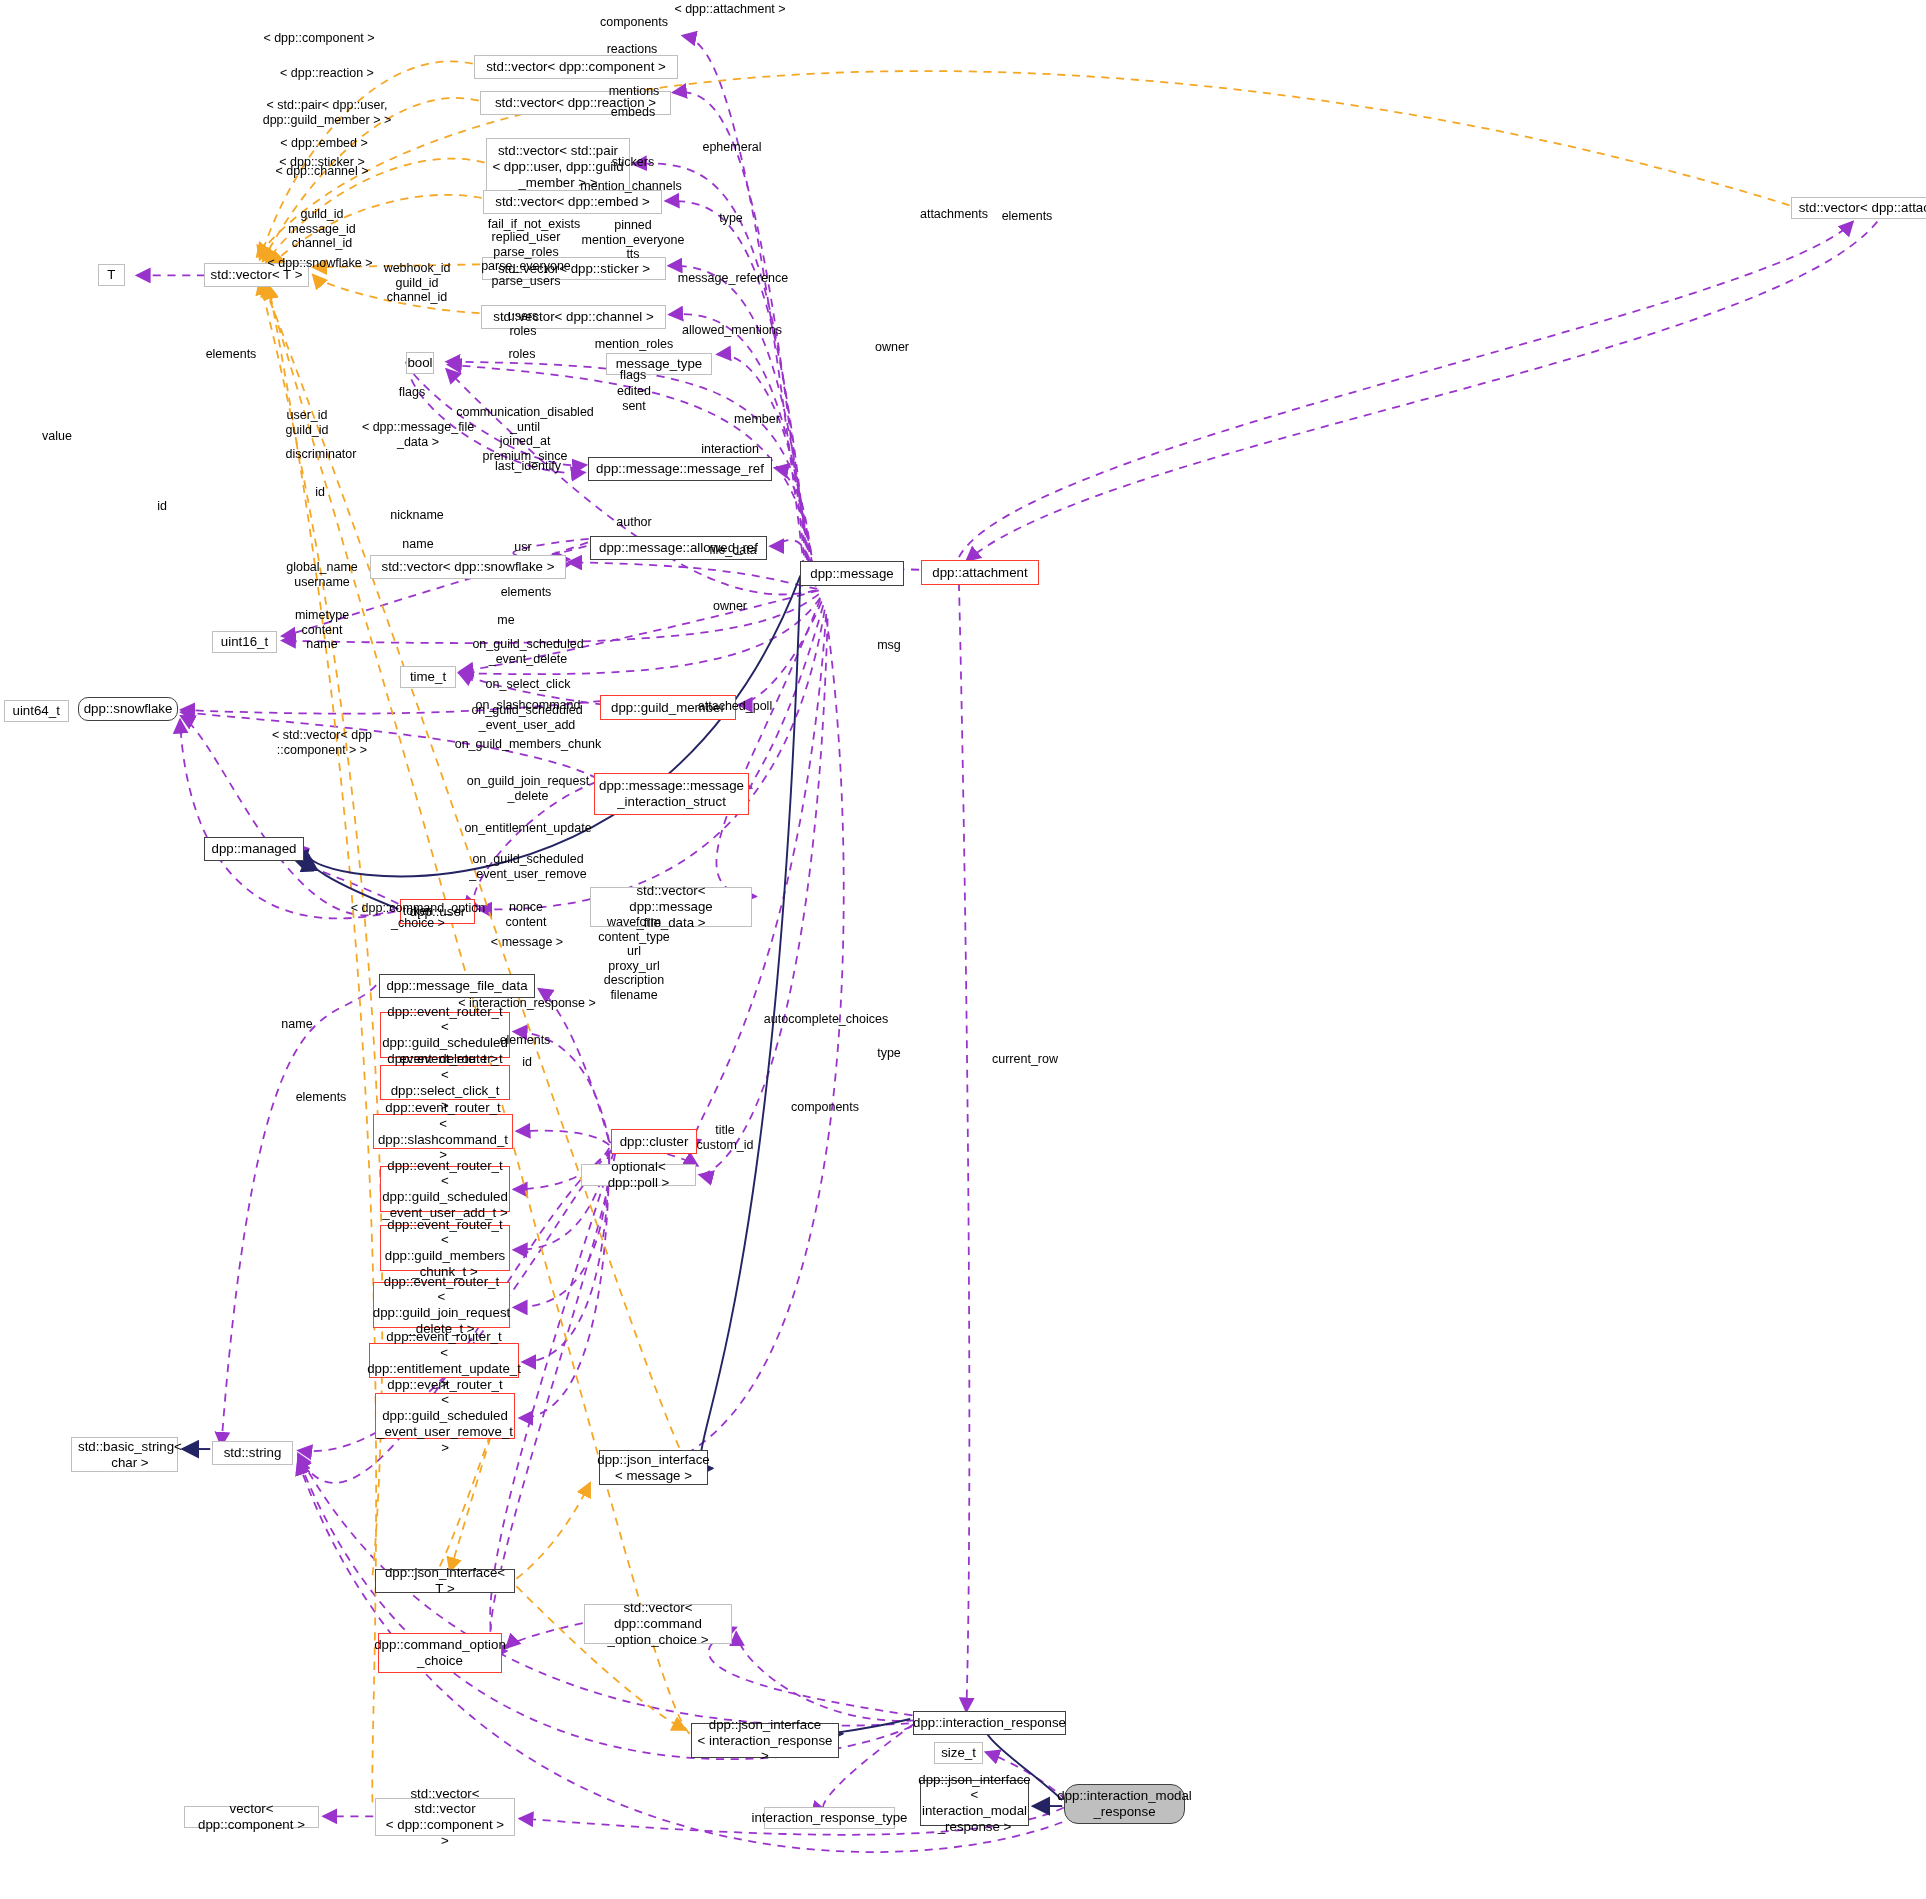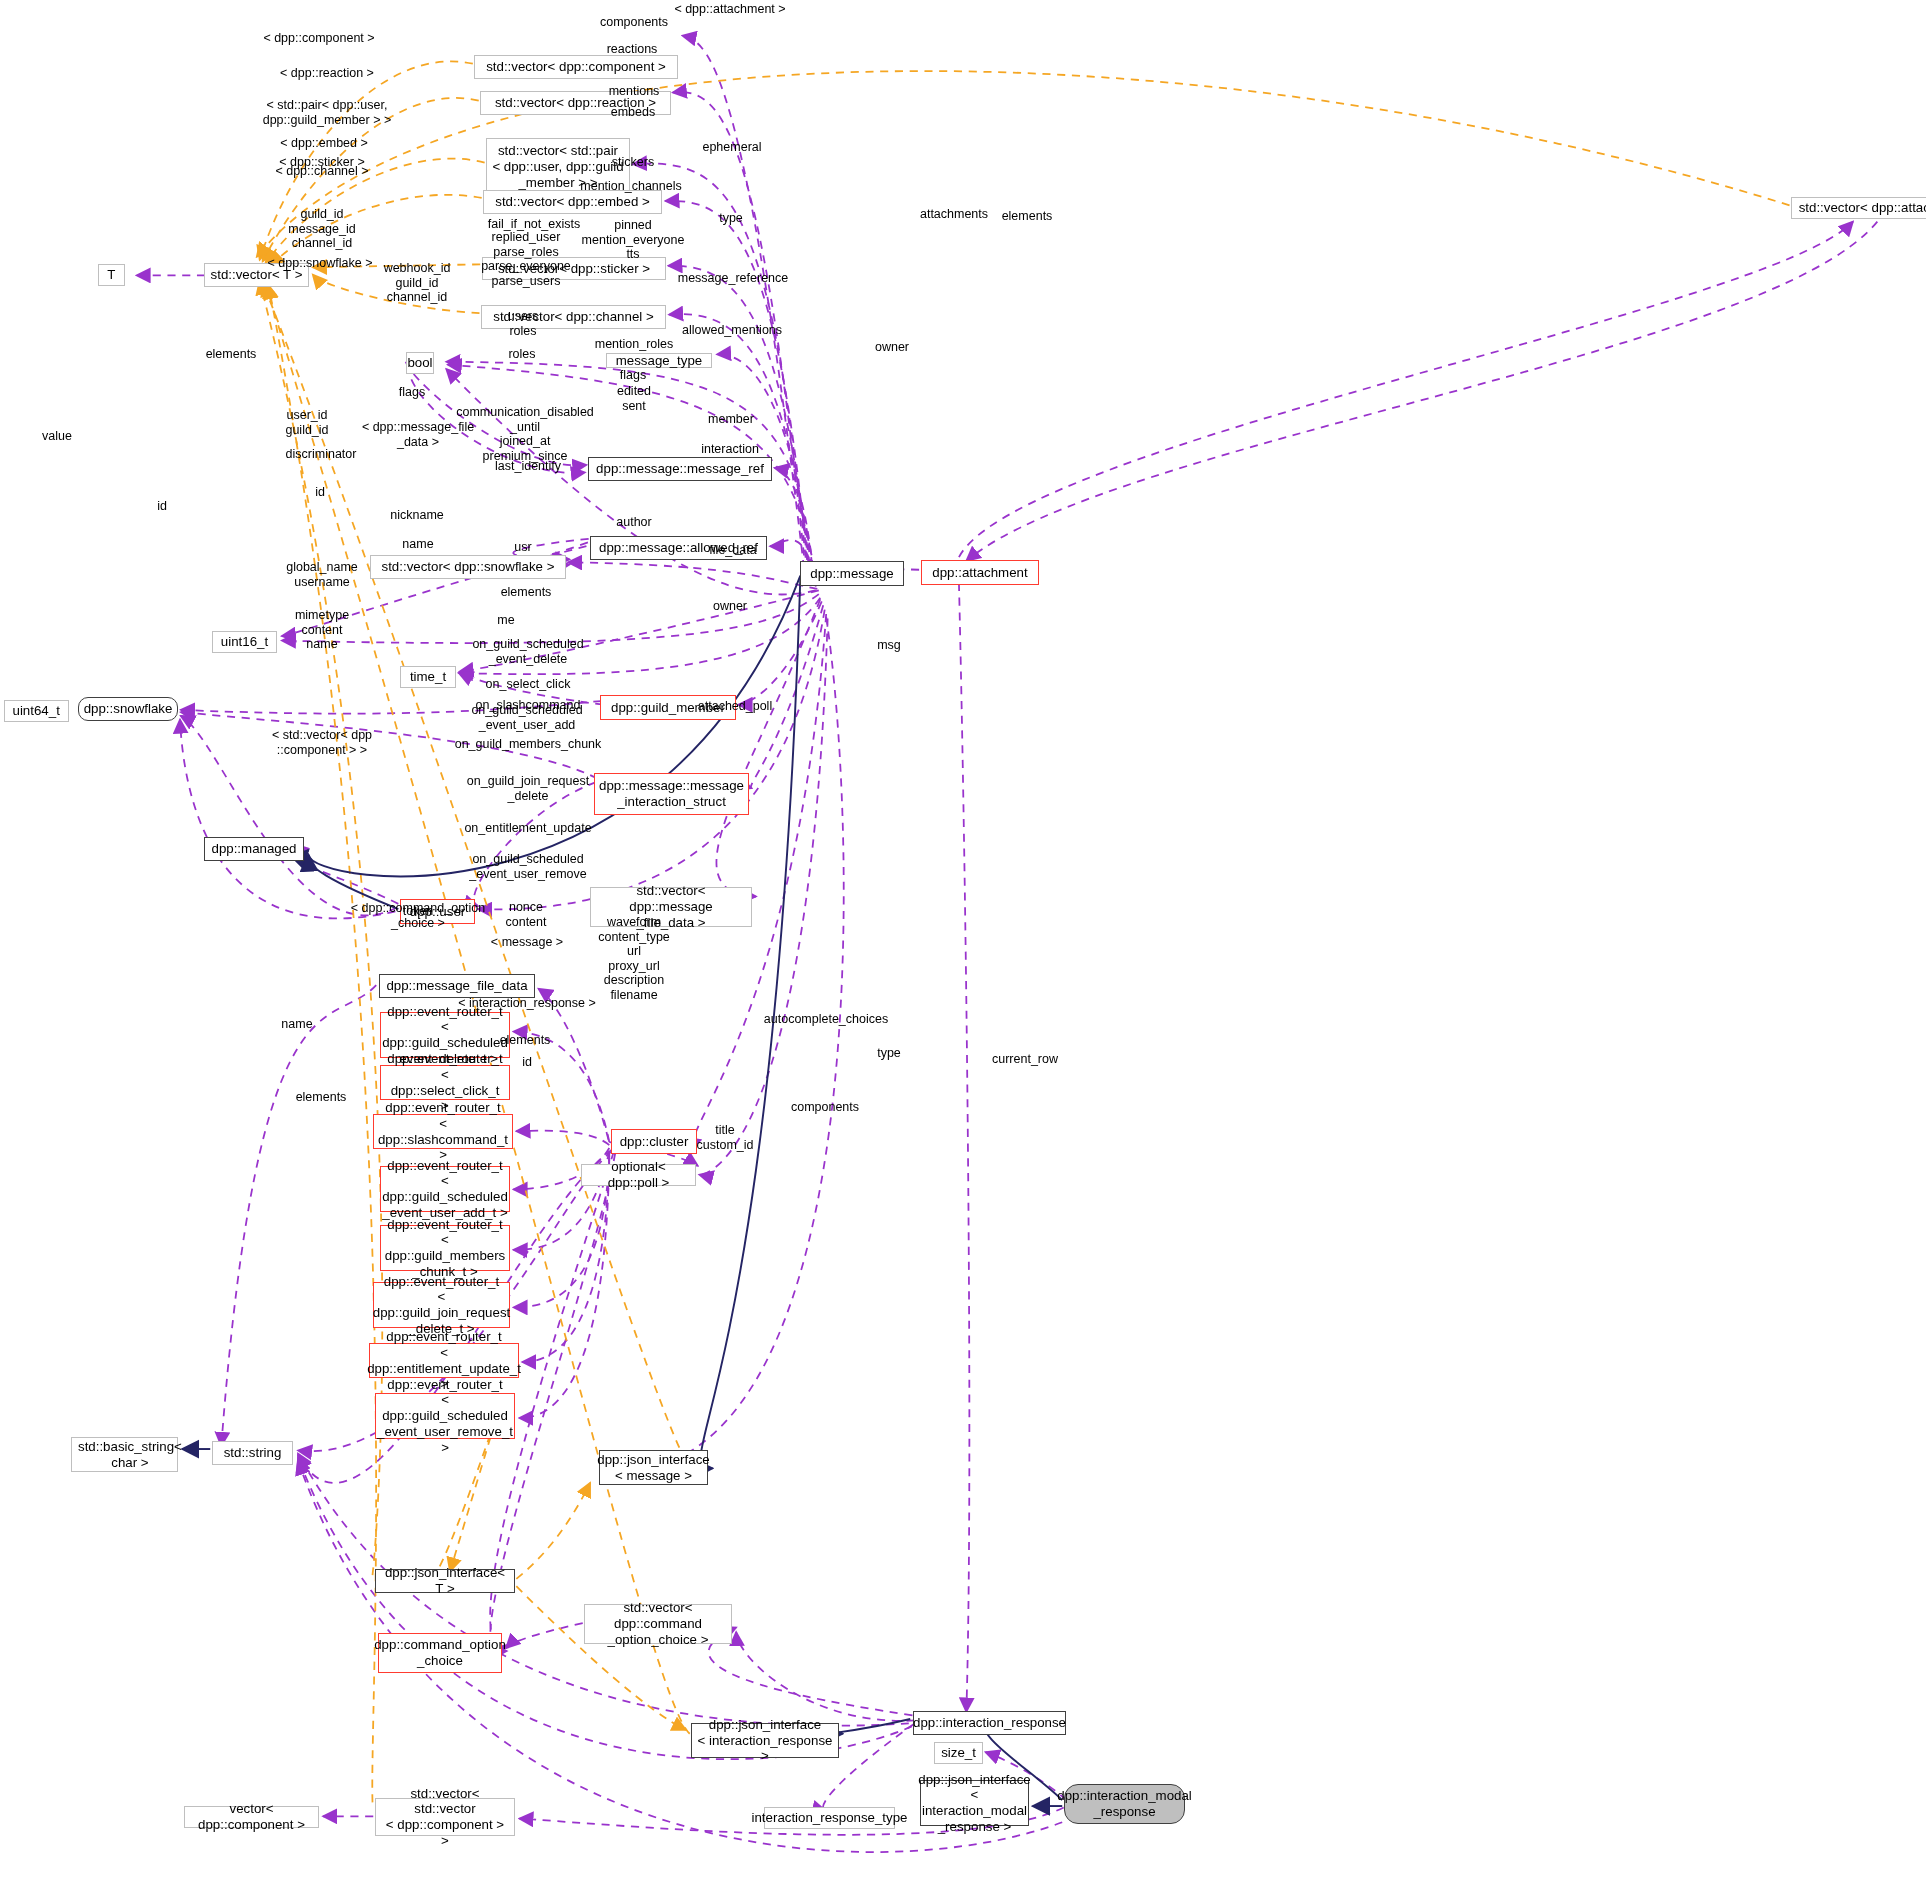--- a/index.html
+++ b/index.html
@@ -161,21 +161,21 @@
     <div class="node n-grey" style="left: 474px; top: 55px; width: 204px; height: 23.6px;">std::vector&lt; dpp::component &gt;</div>
     <div class="node n-grey" style="left: 480px; top: 91px; width: 191px; height: 23.6px;">std::vector&lt; dpp::reaction &gt;</div>
     <div class="node n-grey" style="left: 486px; top: 138px; width: 144px; height: 58px;">std::vector&lt; std::pair
 &lt; dpp::user, dpp::guild
 _member &gt; &gt;</div>
     <div class="node n-grey" style="left: 483px; top: 190px; width: 179px; height: 23.6px;">std::vector&lt; dpp::embed &gt;</div>
     <div class="node n-grey" style="left: 482px; top: 257px; width: 184px; height: 23px;">std::vector&lt; dpp::sticker &gt;</div>
     <div class="node n-grey" style="left: 481px; top: 305px; width: 185px; height: 23.6px;">std::vector&lt; dpp::channel &gt;</div>
     <div class="node n-grey" style="left: 1791px; top: 197px; width: 195px; height: 22px;">std::vector&lt; dpp::attachment &gt;</div>
     <div class="node n-grey" style="left: 406px; top: 352px; width: 28px; height: 22px;">bool</div>
-    <div class="node n-grey" style="left: 606px; top: 353px; width: 106px; height: 15px;">message_type</div>
+    <div class="node n-grey" style="left: 606px; top: 353px; width: 106px; height: 22px;">message_type</div>
     <div class="node n-black" style="left: 588px; top: 457px; width: 184px; height: 24px;">dpp::message::message_ref</div>
     <div class="node n-black" style="left: 590px; top: 536px; width: 177px; height: 24px;">dpp::message::allowed_ref</div>
     <div class="node n-grey" style="left: 370px; top: 555px; width: 196px; height: 23.6px;">std::vector&lt; dpp::snowflake &gt;</div>
     <div class="node n-black" style="left: 800px; top: 561px; width: 104px; height: 25px;">dpp::message</div>
     <div class="node n-red" style="left: 921px; top: 560px; width: 118px; height: 25px;">dpp::attachment</div>
     <div class="node n-grey" style="left: 212px; top: 631px; width: 65px; height: 22px;">uint16_t</div>
     <div class="node n-grey" style="left: 400px; top: 666px; width: 56px; height: 22px;">time_t</div>
     <div class="node n-grey" style="left: 3.7px; top: 700px; width: 65px; height: 22px;">uint64_t</div>
     <div class="node n-black" style="left: 78px; top: 697px; width: 100px; height: 24px; border-radius: 10px;">dpp::snowflake</div>
     <div class="node n-red" style="left: 600px; top: 695px; width: 136px; height: 25px;">dpp::guild_member</div>
@@ -275,21 +275,21 @@
     <div class="elabel" style="left: 633px; top: 375px;">flags</div>
     <div class="elabel" style="left: 412px; top: 392px;">flags</div>
     <div class="elabel" style="left: 634px; top: 398px;">edited
 sent</div>
     <div class="elabel" style="left: 307px; top: 422px;">user_id
 guild_id</div>
     <div class="elabel" style="left: 525px; top: 434px;">communication_disabled
 _until
 joined_at
 premium_since</div>
-    <div class="elabel" style="left: 731px; top: 419px;">member</div>
+    <div class="elabel" style="left: 757px; top: 419px;">member</div>
     <div class="elabel" style="left: 892px; top: 347px;">owner</div>
     <div class="elabel" style="left: 57px; top: 436px;">value</div>
     <div class="elabel" style="left: 418px; top: 434px;">&lt; dpp::message_file
 _data &gt;</div>
     <div class="elabel" style="left: 321px; top: 454px;">discriminator</div>
     <div class="elabel" style="left: 730px; top: 449px;">interaction</div>
     <div class="elabel" style="left: 528px; top: 466px;">last_identify</div>
     <div class="elabel" style="left: 320px; top: 492px;">id</div>
     <div class="elabel" style="left: 162px; top: 506px;">id</div>
     <div class="elabel" style="left: 417px; top: 515px;">nickname</div>

